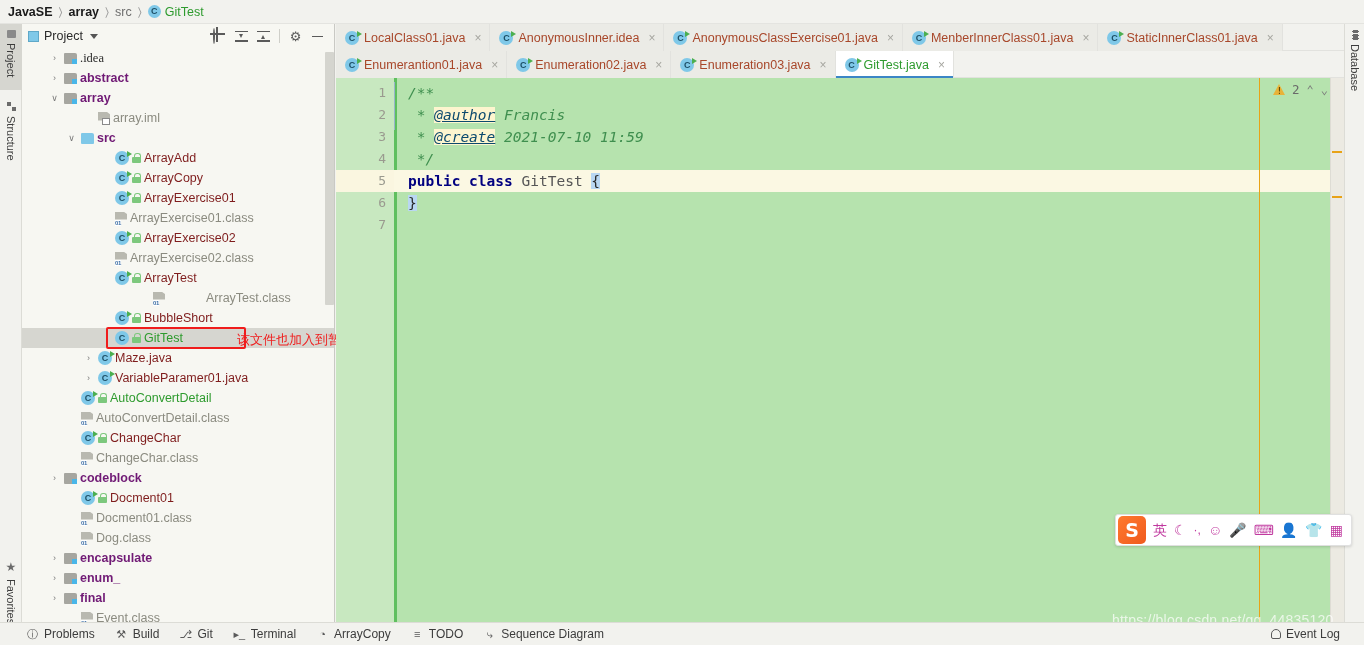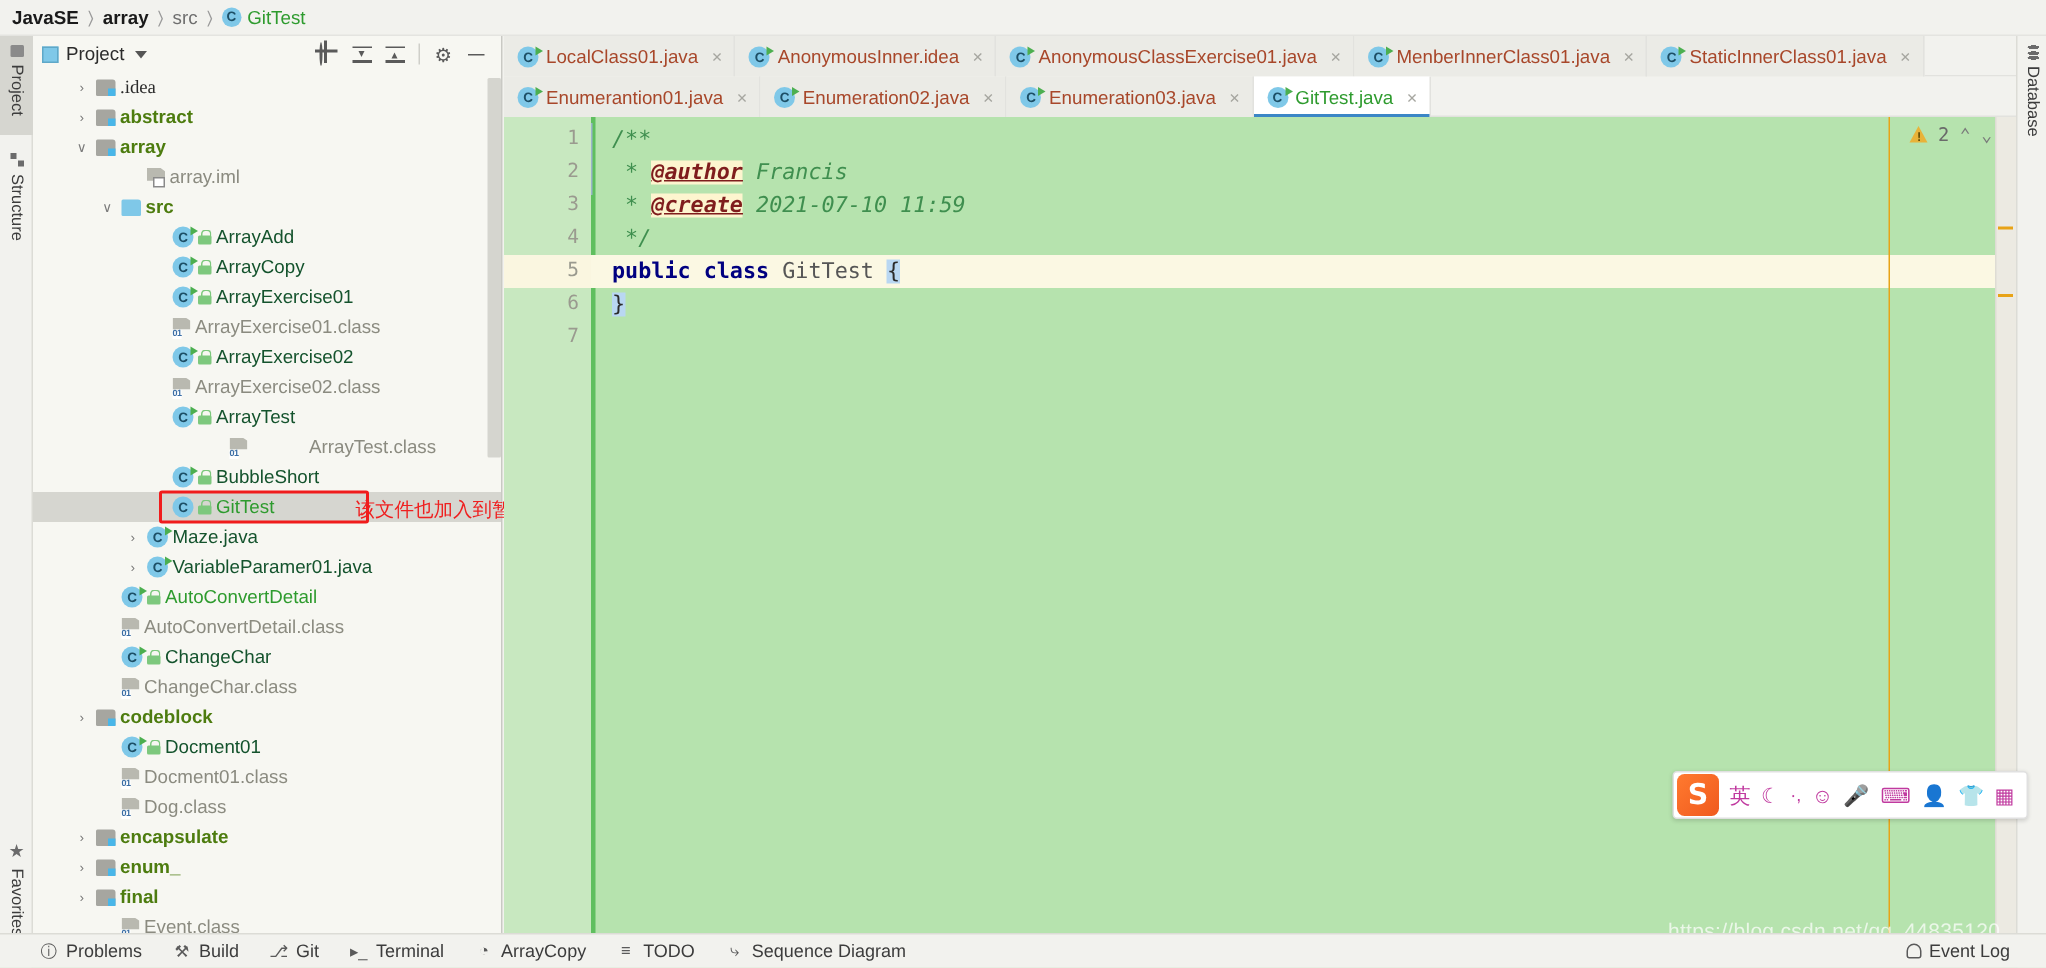--- a/index.html
+++ b/index.html
@@ -107,23 +107,23 @@
   
   #tree { flex:1; position:relative; overflow:hidden; }
   .trow {
     height:20px; display:flex; align-items:center;
     font-size:12.5px; white-space:nowrap; position:relative;
   }
   .trow.sel { background:#d6d6d0; }
   .arrow { width:11px; text-align:center; color:#7a7a7a; font-size:9px; flex:0 0 11px; }
   .arrow.none { visibility:hidden; }
   .tlabel { margin-left:3px; }
-  .tlabel.bold { font-weight:bold; color:#4d7c0f; }
+  .tlabel.bold { font-weight:bold; color:#701a75; }
   .tlabel.gray { color:#8b8b80; }
-  .tlabel.brown { color:#14532d; }
+  .tlabel.brown { color:#7f1d1d; }
   .tlabel.green { color:#2e9b2e; }
   .tlabel.dark { color:#2b2b2b;font-family:Liberation Serif, serif; }
 
   
   .ic { flex:0 0 auto; display:inline-block; position:relative; }
   .ic-folder { width:13px;height:11px;background:#a6a6a0;border-radius:1px 2px 1px 1px; }
   .ic-folder::after{content:"";position:absolute;right:0;bottom:0;width:5px;height:5px;background:#49b6e8;}
   .ic-folder-blue { width:13px;height:11px;background:#7fc8e8;border-radius:1px 2px 1px 1px; }
   .ic-class { width:14px;height:14px;border-radius:50%;background:#7fc8e8;color:#1d4f66;
       font-size:9px;font-weight:bold;text-align:center;line-height:14px; }
@@ -192,21 +192,21 @@
     color:#8aa886; font-size:9px; line-height:10px; text-align:center;
   }
   #code {
     flex:1; position:relative; background:#b6e3ae;
     font-family:"DejaVu Sans Mono", monospace; font-size:14.5px;
     padding-top:4px;
   }
   .cline { height:22px; line-height:22px; padding-left:14px; white-space:pre; position:relative;}
   .cline.cur { background:#fbf8e3; }
   .cmt { color:#3f8f4f; font-style:italic; }
-  .tag { color:#7f1d1d; font-weight:bold; font-style:italic;
+  .tag { color:#0c4a6e; font-weight:normal; font-style:italic;
          text-decoration:underline; background:#fdf5cf; }
   .kw  { color:#000080; font-weight:bold; }
   .cname { color:#565656; }
   .brace-hl { background:#b9d7f2; }
   #vcs-stripe { position:absolute; left:0; top:0; width:3px; height:100%; background:#5fbf5f; }
   #caret-col {
     position:absolute; left:0; top:4px; width:1px; height:48px; background:#9ab4cc;
   }
   #hard-wrap-guide { position:absolute; left:865px; top:0; width:1px; height:100%; background:#e8a317; }
 

